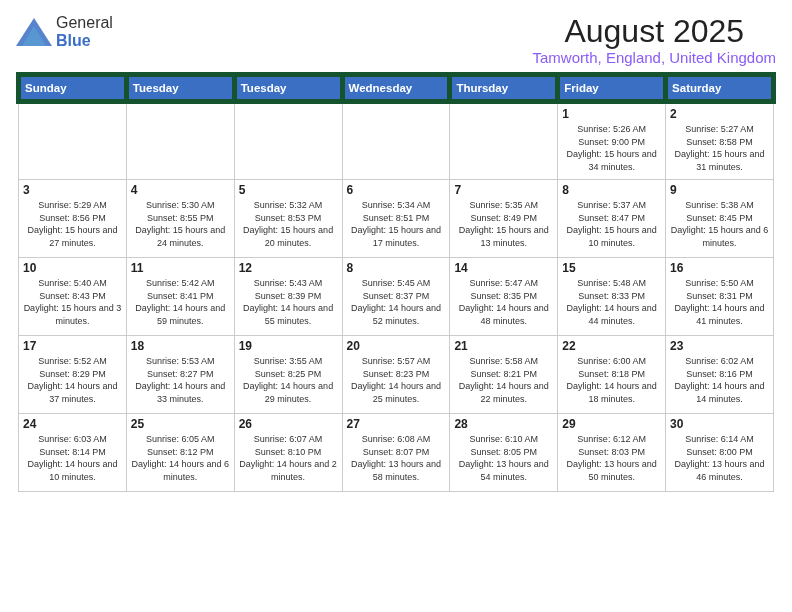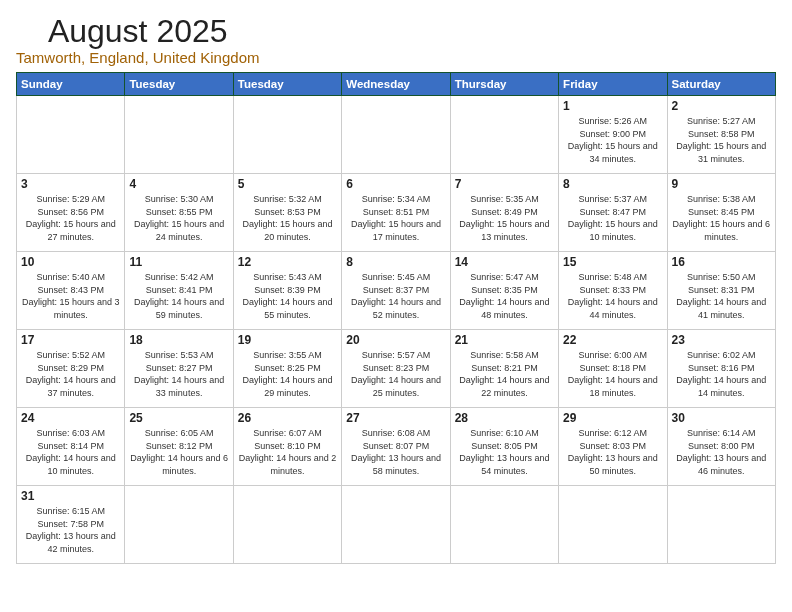--- a/index.html
+++ b/index.html
@@ -35,35 +35,35 @@
       text-align: center;
     }
     .main-title {
       font-size: 32px;
       font-weight: normal;
       color: #222;
       line-height: 1.1;
     }
     .subtitle {
       font-size: 15px;
-      color: #a16207;
+      color: #8b5cf6;
     }
     .calendar {
       width: 100%;
       border-collapse: collapse;
       table-layout: fixed;
     }
     .calendar thead th {
       background: #3a6fc4;
       color: #fff;
       font-size: 11.5px;
       font-weight: bold;
       padding: 5px 4px;
       text-align: left;
-      border: 1px solid #14532d;
+      border: 5px solid #14532d;
     }
     .calendar tbody td {
       border: 1px solid #ccc;
       vertical-align: top;
       padding: 3px 4px;
       font-size: 9.5px;
       color: #333;
       height: 78px;
       background: #fff;
     }
@@ -85,20 +85,30 @@
     }
     .last-row td {
       height: 62px;
     }
   </style>
 </head>
 <body>
 
 <div class="page">
   <div class="header-area">
+    <div class="logo">
+      <svg class="logo-icon" viewBox="0 0 36 28" xmlns="http://www.w3.org/2000/svg">
+        <polygon points="0,28 18,0 36,28" fill="#3a6fc4" opacity="0.85"></polygon>
+        <polygon points="6,28 18,8 30,28" fill="#5a9fd4" opacity="0.7"></polygon>
+      </svg>
+      <div>
+        <span style="font-size:16px;color:#333;">General</span><br>
+        <span style="font-size:16px;color:#3a6fc4;font-weight:bold;">Blue</span>
+      </div>
+    </div>
     <div class="title-block">
       <div class="main-title">August 2025</div>
       <div class="subtitle">Tamworth, England, United Kingdom</div>
     </div>
   </div>
 
   <table class="calendar">
     <thead>
       <tr>
         <th>Sunday</th>
@@ -299,29 +309,15 @@
 Sunset: 8:03 PM
 Daylight: 13 hours and 50 minutes.</div>
           </td>
           <td>
             <span class="day-number">30</span>
             <div class="day-info">Sunrise: 6:14 AM
 Sunset: 8:00 PM
 Daylight: 13 hours and 46 minutes.</div>
           </td>
         </tr>
-        <tr class="last-row">
-          <td>
-            <span class="day-number">31</span>
-            <div class="day-info">Sunrise: 6:15 AM
-Sunset: 7:58 PM
-Daylight: 13 hours and 42 minutes.</div>
-          </td>
-          <td class="empty-cell"></td>
-          <td class="empty-cell"></td>
-          <td class="empty-cell"></td>
-          <td class="empty-cell"></td>
-          <td class="empty-cell"></td>
-          <td class="empty-cell"></td>
-        </tr>
       </tbody>
   </table>
 </div>
 
 </body></html>

